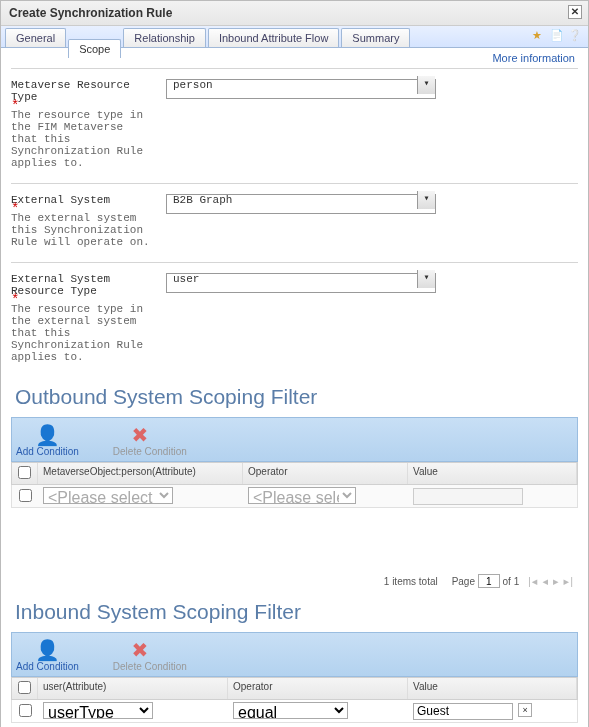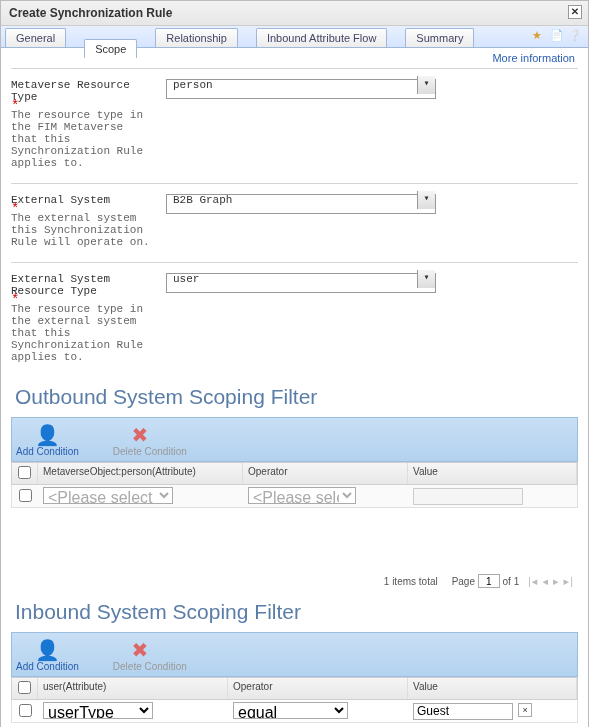--- a/index.html
+++ b/index.html
@@ -1,20 +1,20 @@
 <!DOCTYPE html>
 <html><head>
 <meta charset="utf-8">
 <style>
   * { box-sizing: border-box; margin: 0; padding: 0; }
   body { font-family: "Segoe UI", Tahoma, sans-serif; font-size: 11px; color: #333; background: #fff; width: 589px; }
   .window { border: 1px solid #bbb; background: #fff; }
   .titlebar { background: linear-gradient(#f2f2f2, #e6e6e6); padding: 5px 8px; font-weight: bold; font-size: 12px; color: #333; border-bottom: 1px solid #ccc; position: relative; }
   .close-x { position: absolute; right: 6px; top: 4px; width: 14px; height: 14px; border: 1px solid #999; background: #fff; text-align: center; line-height: 12px; font-size: 10px; cursor: pointer; }
-  .tabbar { background: linear-gradient(#e8f0ff, #d5e4ff); border-bottom: 1px solid #a0b8d8; padding: 2px 16px 0 4px; display: flex; align-items: center; position: relative; gap: 16px; }
+  .tabbar { background: linear-gradient(#e8f0ff, #d5e4ff); border-bottom: 1px solid #a0b8d8; padding: 2px 16px 0 4px; display: flex; align-items: center; position: relative; }
   .tab { border: 1px solid #a0b8d8; border-bottom: none; padding: 3px 10px; margin-right: 2px; background: linear-gradient(#fdfdfd, #ececec); color: #446; cursor: pointer; font-size: 11px; border-radius: 2px 2px 0 0; }
   .tab.active { background: #fff; color: #333; position: relative; top: 11px; }
   .tabbar-right { position: absolute; right: 6px; top: 3px; display: flex; gap: 4px; }
   .ticon { width: 14px; height: 14px; }
   .moreinfo { text-align: right; padding: 4px 13px; color: #2a5db0; font-size: 11px; }
   .content { padding: 0 10px 10px 10px; }
   .formsec { border-top: 1px solid #d5d5d5; padding: 10px 0 14px 0; display: flex; font-family: Liberation Mono, monospace; }
   .formsec .left { width: 155px; padding-right: 10px; }
   .formsec .left .lbl { font-size: 11px; color: #333; }
   .formsec .left .req { color: #c00; font-size: 14px; line-height: 6px; }

